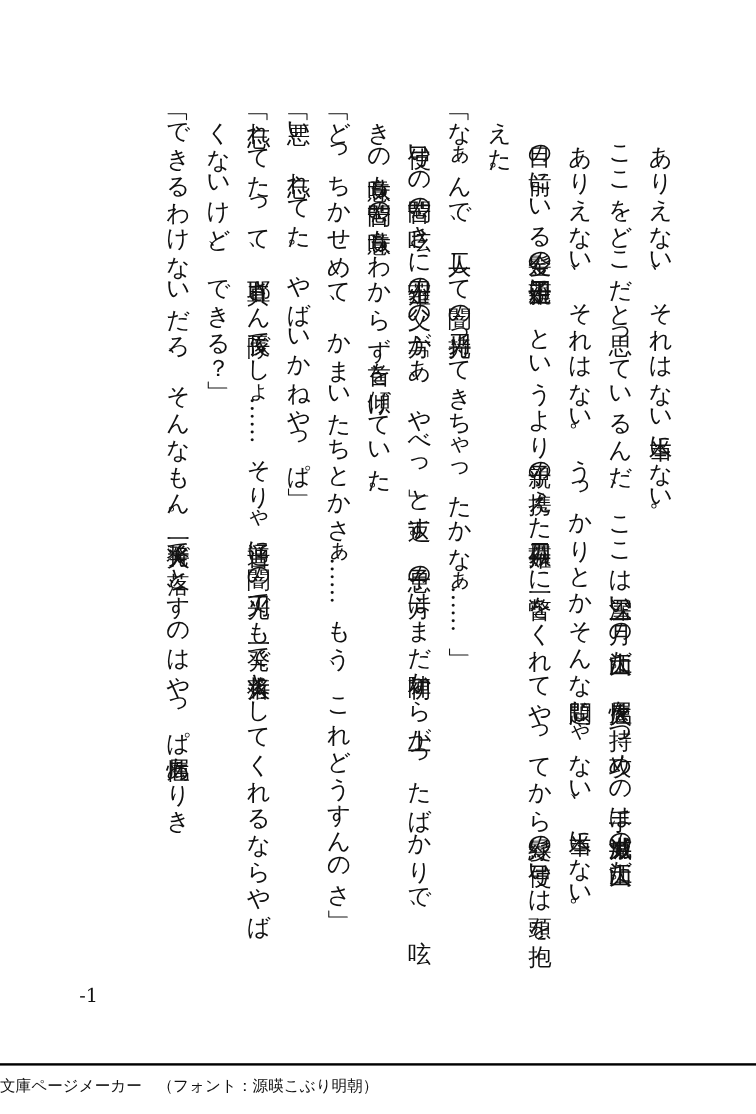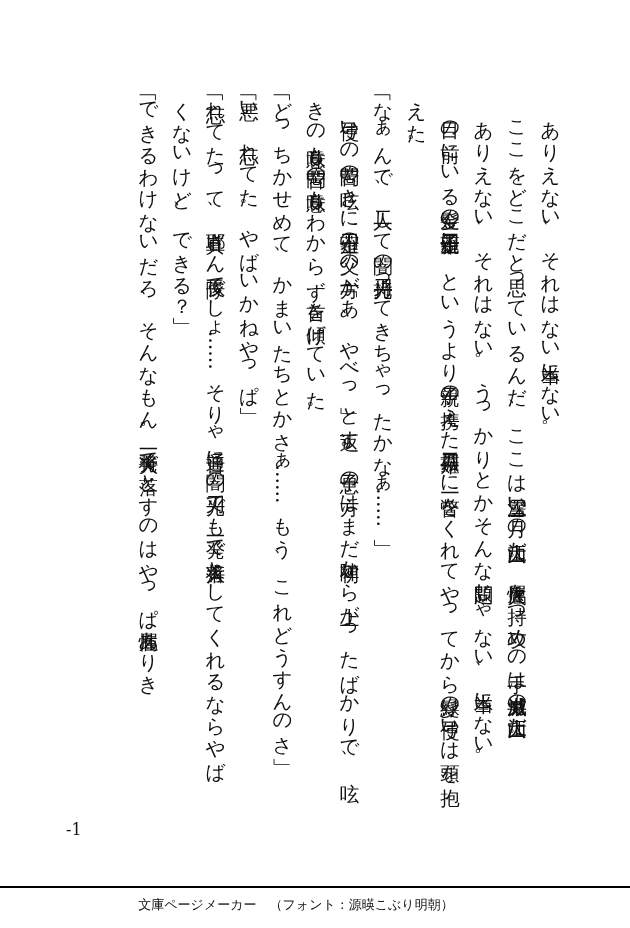--- a/index.html
+++ b/index.html
@@ -47,21 +47,20 @@
     width: 630px;
     margin: 0;
     border: none;
     border-top: 2px solid #000000;
   }
   .footer-credit {
     position: absolute;
     left: 0;
     top: 896px;
     width: 592px;
-    text-align: center;
     font-size: 13px;
     color: #111111;
   }
 </style>
 </head>
 <body>
 
 <div class="page">
 
   <div class="text-block">

